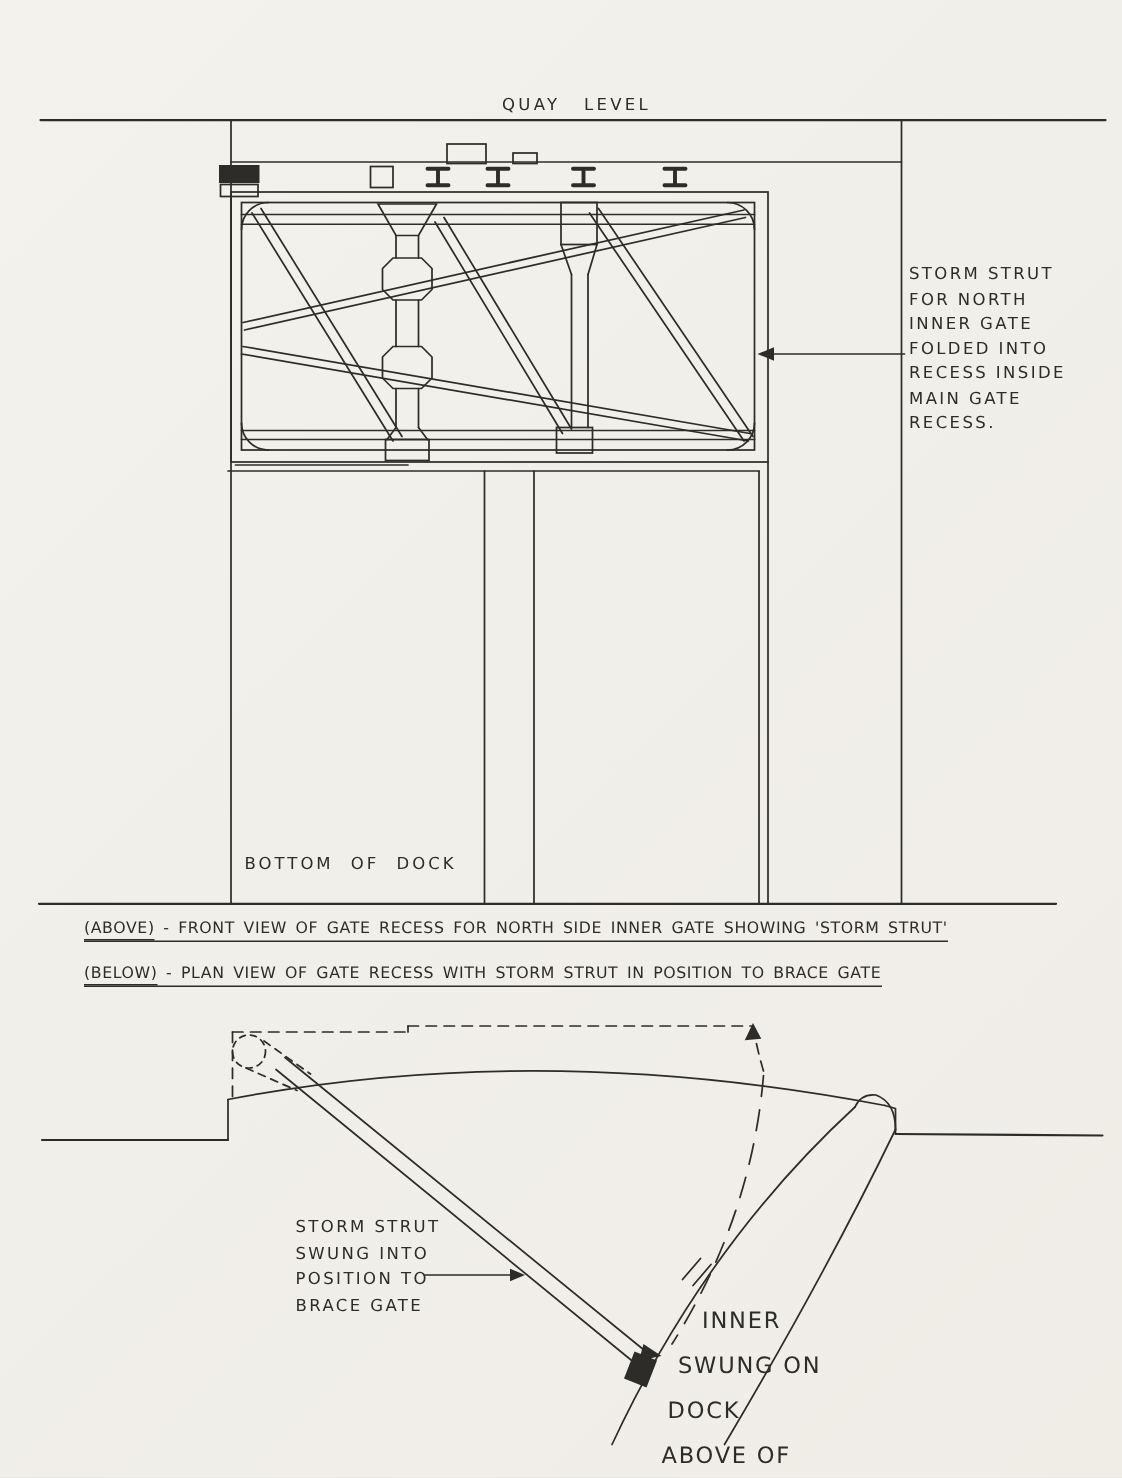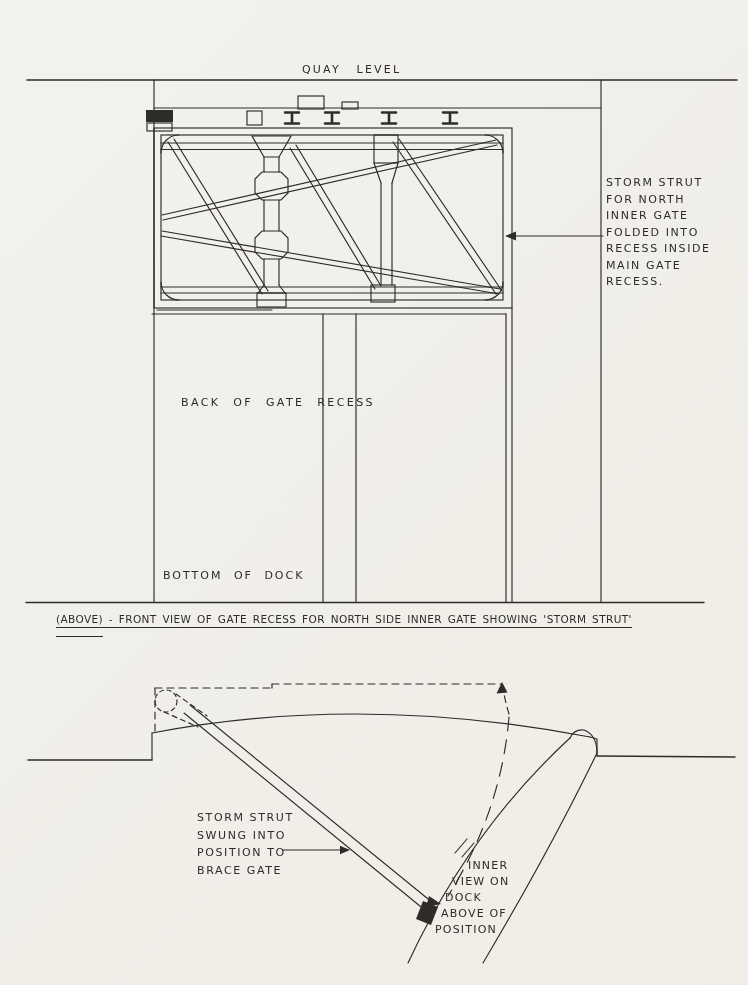--- a/index.html
+++ b/index.html
@@ -24,22 +24,22 @@
   }
   .caption{
     position:absolute;
     font-size:10.5px;
     letter-spacing:0.4px;
     word-spacing:2px;
     padding-bottom:2px;
     border-bottom:1.3px solid #2d2c29;
     white-space:nowrap;
   }
-  .caption .tag{border-bottom:1.3px solid #2d2c29;padding-bottom:11px;}
-  .gate-label-line{font-size:11px;letter-spacing:1.2px;line-height:16px;white-space:nowrap;}
+  .caption .tag{border-bottom:1.3px solid #2d2c29;padding-bottom:1px;}
+  .gate-label-line{font-size:15px;letter-spacing:1.2px;line-height:16px;white-space:nowrap;margin-top:14px;}
 </style>
 </head>
 <body>
 
 <div class="page">
 
   <svg width="748" height="985" viewBox="0 0 748 985">
 
     <g class="ink">
       <path d="M27,80 H737" stroke-width="1.5"></path>
@@ -141,46 +141,49 @@
         <path d="M455,853 L467,839 M462,857 L474,843"></path>
       </g>
 
       <g>
         <path d="M283,850 H343"></path>
         <polygon class="fill" points="350,850 340,845.8 340,854.2"></polygon>
       </g>
     </g>
   </svg>
 
-  <div class="lbl" style="left:302px;top:62px;width:132px;text-align:left;word-spacing:10px;letter-spacing:2.2px;">QUAY LEVEL</div>
+  <div class="lbl" style="left:302px;top:62px;width:132px;text-align:right;word-spacing:10px;letter-spacing:2.2px;">QUAY LEVEL</div>
 
   <div class="lbl" style="left:606px;top:175px;width:134px;">STORM STRUT
 FOR NORTH
 INNER GATE
 FOLDED INTO
 RECESS INSIDE
 MAIN GATE
 RECESS.</div>
 
-  <div class="lbl" style="left:181px;top:395px;letter-spacing:2.4px;word-spacing:7px;">BACK OF GATE RECESS</div>
 
   <div class="lbl" style="left:163px;top:568px;letter-spacing:2px;word-spacing:6px;">BOTTOM OF DOCK</div>
 
   <div class="caption" style="left:56px;top:613px;">
     <span class="tag">(ABOVE)</span>
     <span>- FRONT VIEW OF GATE RECESS FOR NORTH SIDE INNER GATE SHOWING 'STORM STRUT'</span>
   </div>
 
+  <div class="caption" style="left:56px;top:643px;">
+    <span class="tag">(BELOW)</span>
+    <span>- PLAN VIEW OF GATE RECESS WITH STORM STRUT IN POSITION TO BRACE GATE</span>
+  </div>
 
   <div class="lbl" style="left:197px;top:809px;line-height:17.5px;">STORM STRUT
 SWUNG INTO
 POSITION TO
 BRACE GATE</div>
 
   <div style="position:absolute;left:435px;top:858px;">
     <div class="gate-label-line" style="margin-left:33px;">INNER</div>
-    <div class="gate-label-line" style="margin-left:17px;">VIEW ON</div>
+    <div class="gate-label-line" style="margin-left:17px;">SWUNG ON</div>
     <div class="gate-label-line" style="margin-left:10px;">DOCK</div>
     <div class="gate-label-line" style="margin-left:6px;">ABOVE OF</div>
     <div class="gate-label-line" style="margin-left:0px;">POSITION</div>
   </div>
 
 </div>
 
 </body></html>

